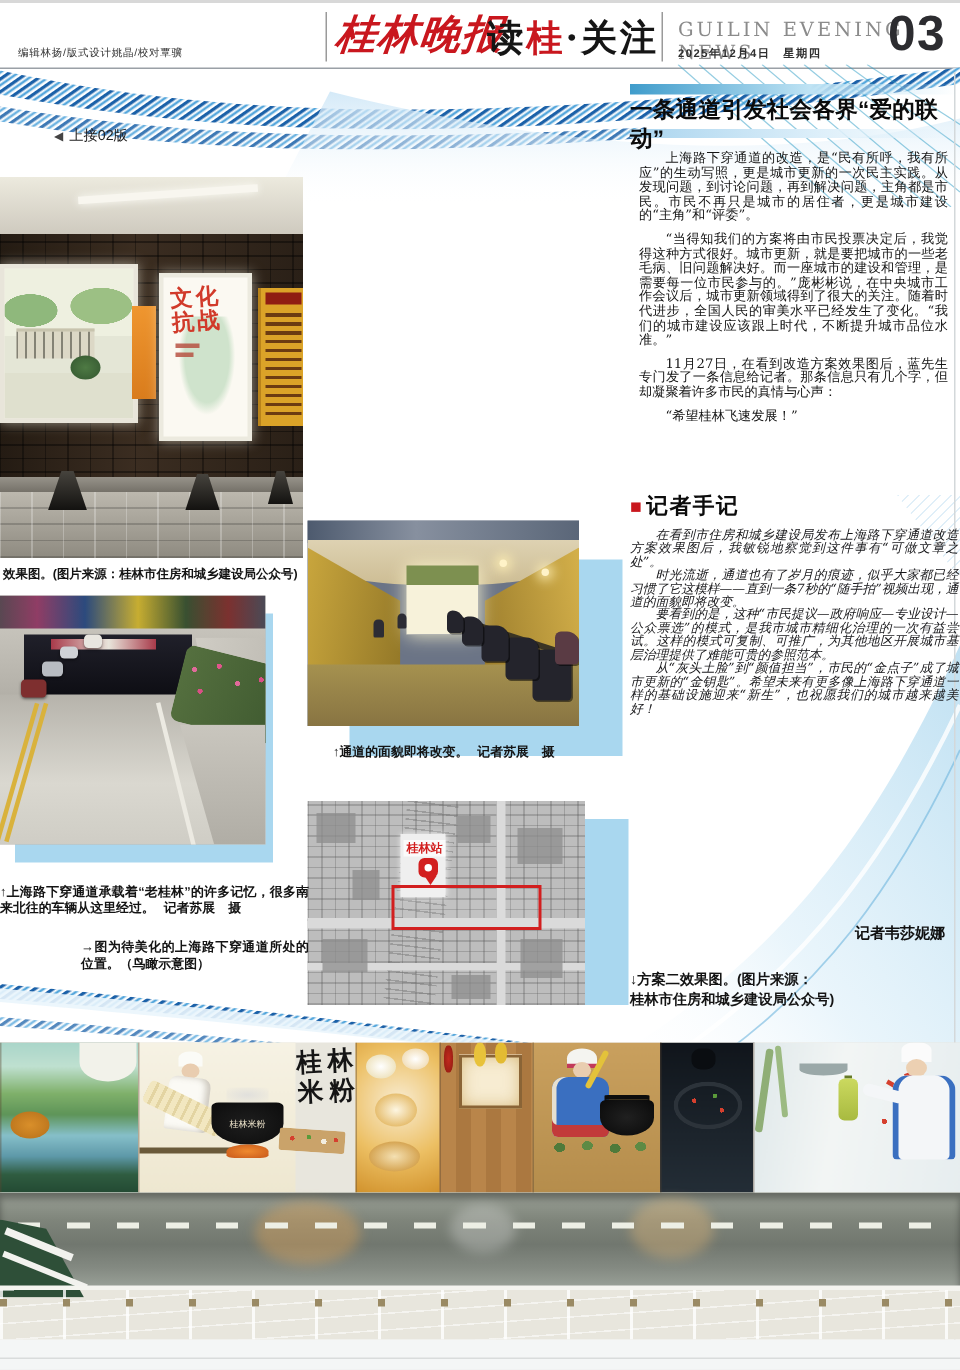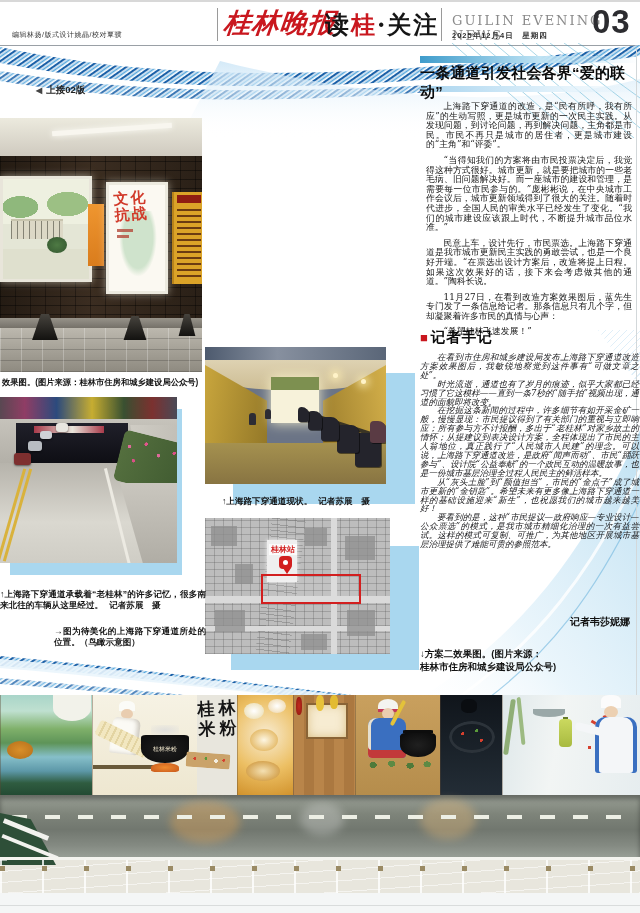--- a/index.html
+++ b/index.html
@@ -11,21 +11,21 @@
   .editors{left:12px;top:28px;font-size:7px;color:#333;letter-spacing:.5px;}
   .vline{width:1px;background:#9a9a9a;top:6px;height:33px;}
   .masthead{left:224px;top:3px;font-family:"DejaVu Serif",serif;font-weight:900;font-style:italic;
             font-size:27px;color:#c9171e;transform:skewX(-6deg);letter-spacing:1px;}
   .secttl{left:325px;top:7px;font-family:"DejaVu Serif",serif;font-weight:900;font-size:24px;letter-spacing:2px;color:#151515;}
   .secttl .red{color:#c9171e;}
   .engname{left:452px;top:11px;font-family:"DejaVu Serif",serif;font-size:13px;color:#8b8b8b;letter-spacing:2px;}
   .dateline{left:452px;top:29px;font-size:7.5px;font-weight:700;color:#2e2e2e;letter-spacing:1px;}
   .pageno{left:592px;top:1px;font-size:33px;font-weight:700;color:#2c2c30;letter-spacing:1px;}
   
-  .cont{left:36px;top:84px;font-size:9.5px;font-weight:700;color:#222;}
+  .cont{left:36px;top:84px;font-size:9.5px;font-weight:400;color:#222;}
   .cont .tri{color:#444;font-size:8px;margin-right:4px;}
   .headline{left:420px;top:64px;width:218px;font-size:15px;font-weight:700;color:#0b0b0b;letter-spacing:.2px;}
   .streak{left:420px;top:56px;width:218px;height:7px;background:linear-gradient(90deg,#3f9ccb,#bfe3f4 55%,rgba(255,255,255,0));}
   .underbar{left:420px;top:86px;width:218px;height:6px;background:linear-gradient(90deg,#a9d4ee,#dff0fa 60%,rgba(255,255,255,0));}
   .abody{left:420px;top:96px;width:218px;font-family:"DejaVu Serif",serif;font-size:8.8px;line-height:9.6px;color:#141414;text-align:justify;}
   .abody p{margin:6px;text-indent:2em;}
   .ntitle{left:420px;top:328px;font-size:14.5px;font-weight:700;color:#0c0c0c;letter-spacing:1px;}
   .nmark{color:#c9171e;margin-right:2px;font-size:13px;}
   .nbody{left:420px;top:353px;width:219px;font-family:"DejaVu Serif",serif;font-style:italic;
          font-size:8.5px;line-height:8.9px;color:#17171a;text-align:justify;}
@@ -255,25 +255,25 @@
     <div class="abs bike" style="left:150px;top:86px;width:26px;height:34px;"></div>
     <div class="abs bike" style="left:132px;top:78px;width:22px;height:28px;"></div>
     <div class="abs bike" style="left:116px;top:70px;width:18px;height:24px;"></div>
     <div class="abs bike" style="left:103px;top:64px;width:14px;height:19px;"></div>
     <div class="abs bike" style="left:93px;top:60px;width:11px;height:15px;"></div>
     <div class="abs bike" style="left:165px;top:74px;width:16px;height:22px;background:#5a3b44;"></div>
     <div class="abs rider" style="left:44px;top:66px;"></div>
     <div class="abs rider" style="left:60px;top:62px;width:6px;height:10px;"></div>
   </div>
   <div class="abs cap" style="left:222px;top:496px;width:196px;z-index:3;">
-    <span>↑上海路下穿通道现状。</span><span class="credit">记者苏展　摄</span>
+    <span>↑通道的面貌即将改变。</span><span class="credit">记者苏展　摄</span>
   </div>
 
   <div class="abs fshadow" style="left:231px;top:546px;width:188px;height:124px;z-index:1;"></div>
-  <div class="abs" id="fig4" style="z-index:2;">
+  <div class="abs" id="fig4" style="z-index:2;margin-top:16px;">
     <div class="abs mrail"></div>
     <div class="abs mroad" style="left:0;top:78px;width:185px;height:7px;"></div>
     <div class="abs mroad" style="left:0;top:108px;width:185px;height:5px;"></div>
     <div class="abs mroad" style="left:126px;top:0;width:6px;height:136px;"></div>
     <div class="abs mb" style="left:6px;top:8px;width:26px;height:20px;"></div>
     <div class="abs mb" style="left:10px;top:92px;width:30px;height:22px;"></div>
     <div class="abs mb" style="left:100px;top:10px;width:22px;height:18px;"></div>
     <div class="abs mb" style="left:140px;top:18px;width:30px;height:24px;"></div>
     <div class="abs mb" style="left:142px;top:92px;width:28px;height:26px;"></div>
     <div class="abs mb" style="left:96px;top:116px;width:26px;height:16px;"></div>
@@ -286,35 +286,33 @@
     <div class="abs mpintip"></div>
     <div class="abs mrect"></div>
   </div>
 
   <div class="abs streak" style="z-index:2;"></div>
   <h1 class="abs headline" style="margin:0;z-index:3;">一条通道引发社会各界“爱的联动”</h1>
   <div class="abs underbar" style="z-index:2;"></div>
   <div class="abs abody" style="z-index:3;">
       <p>上海路下穿通道的改造，是“民有所呼，我有所应”的生动写照，更是城市更新的一次民主实践。从发现问题，到讨论问题，再到解决问题，主角都是市民。市民不再只是城市的居住者，更是城市建设的“主角”和“评委”。</p>
       <p>“当得知我们的方案将由市民投票决定后，我觉得这种方式很好。城市更新，就是要把城市的一些老毛病、旧问题解决好。而一座城市的建设和管理，是需要每一位市民参与的。”庞彬彬说，在中央城市工作会议后，城市更新领域得到了很大的关注。随着时代进步，全国人民的审美水平已经发生了变化。“我们的城市建设应该跟上时代，不断提升城市品位水准。”</p>
-      <p>民意上车，设计先行，市民票选。上海路下穿通道是我市城市更新民主实践的勇敢尝试，也是一个良好开端。“在票选出设计方案后，改造将提上日程。如果这次效果好的话，接下来会考虑做其他的通道。”陶科长说。</p>
       <p>11月27日，在看到改造方案效果图后，蓝先生专门发了一条信息给记者。那条信息只有几个字，但却凝聚着许多市民的真情与心声：</p>
       <p>“希望桂林飞速发展！”</p>
     </div>
 
   <div class="abs hatch"></div>
   <div class="abs ntitle" style="z-index:3;">
     <span class="nmark">■</span><span>记者手记</span>
   </div>
   <div class="abs nbody" style="z-index:3;">
       <p>在看到市住房和城乡建设局发布上海路下穿通道改造方案效果图后，我敏锐地察觉到这件事有“可做文章之处”。</p>
       <p>时光流逝，通道也有了岁月的痕迹，似乎大家都已经习惯了它这模样——直到一条7秒的“随手拍”视频出现，通道的面貌即将改变。</p>
-      <p>在挖掘这条新闻的过程中，许多细节有如开采金矿一般，慢慢显现：市民提议得到了有关部门的重视与立即响应；所有参与方不计报酬，多出于“老桂林”对家乡故土的情怀；从提建议到表决设计方案，全程体现出了市民的主人翁地位，真正践行了“人民城市人民建”的理念。可以说，上海路下穿通道改造，是政府“闻声而动”、市民“踊跃参与”、设计院“公益奉献”的一个政民互动的温暖故事，也是一份城市基层治理全过程人民民主的鲜活样本。</p>
+      <p>要看到的是，这种“市民提议—政府响应—专业设计—公众票选”的模式，是我市城市精细化治理的一次有益尝试。这样的模式可复制、可推广，为其他地区开展城市基层治理提供了难能可贵的参照范本。</p>
       <p>从“灰头土脸”到“颜值担当”，市民的“金点子”成了城市更新的“金钥匙”。希望未来有更多像上海路下穿通道一样的基础设施迎来“新生”，也祝愿我们的城市越来越美好！</p>
-      <p>要看到的是，这种“市民提议—政府响应—专业设计—公众票选”的模式，是我市城市精细化治理的一次有益尝试。这样的模式可复制、可推广，为其他地区开展城市基层治理提供了难能可贵的参照范本。</p>
     </div>
   <div class="abs byline" style="z-index:3;font-family:Liberation Mono, monospace;">记者韦莎妮娜</div>
 
   <div class="abs" style="left:420px;top:430px;width:220px;height:292px;z-index:0;">
     <svg width="220" height="292">
       <defs>
         <linearGradient id="wash2" x1="1" y1="0" x2="0" y2="1">
           <stop offset="0" stop-color="#8cc8e8" stop-opacity="0.55"></stop>
           <stop offset="0.6" stop-color="#cfe9f7" stop-opacity="0.45"></stop>
           <stop offset="1" stop-color="#ffffff" stop-opacity="0"></stop>

